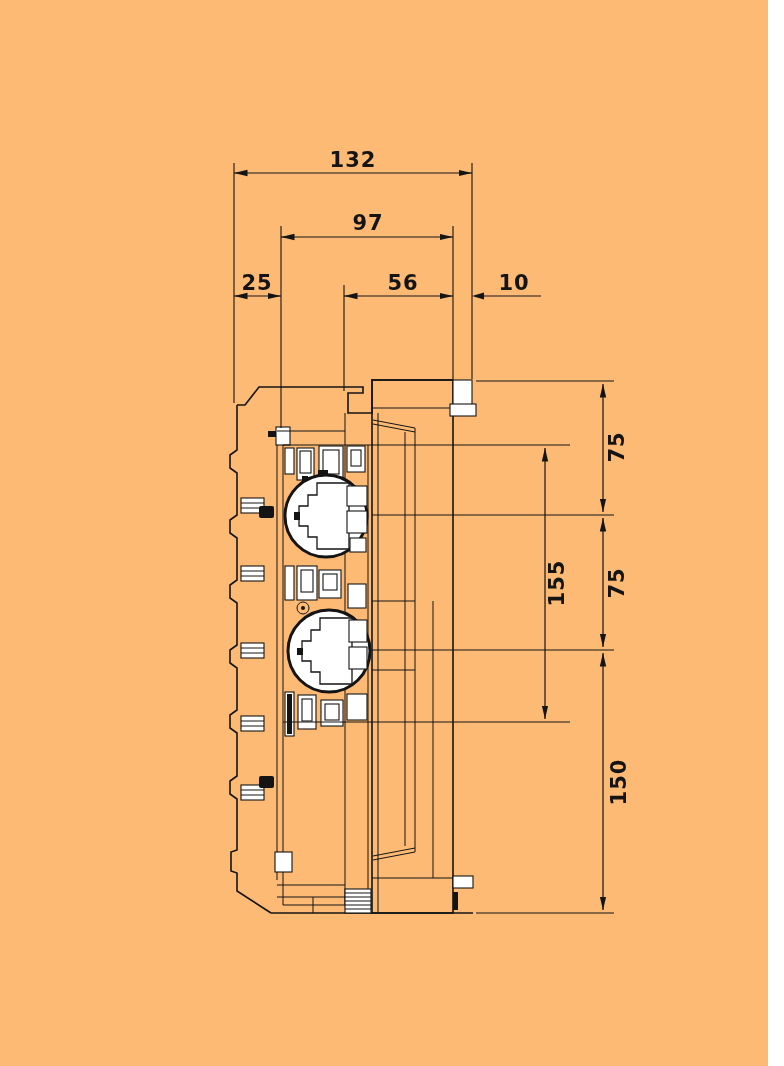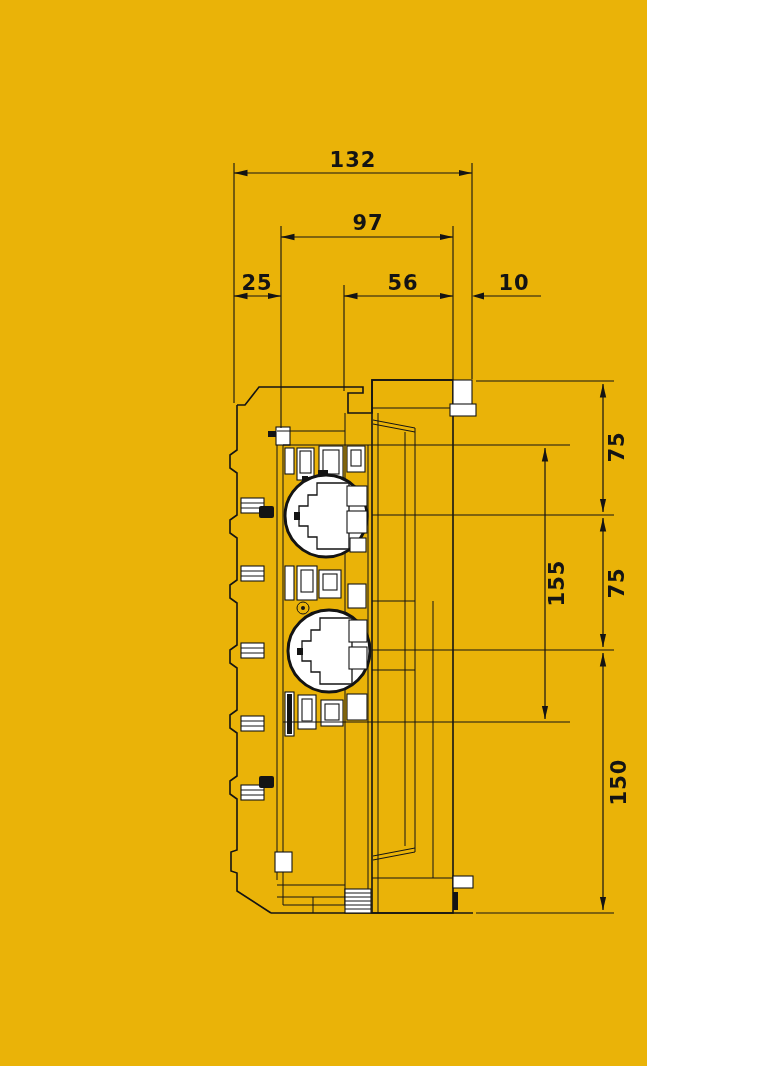--- a/index.html
+++ b/index.html
@@ -1,16 +1,16 @@
 <!DOCTYPE html>
 <html><head>
 <meta charset="utf-8">
 <style>
   html,body{margin:0;padding:0;background:#ffffff;}
-  .page{width:647px;height:1066px;position:relative;background:#eab308;overflow:hidden;}
+  .page{width:768px;height:1066px;position:relative;background:#fdba74;overflow:hidden;}
   svg{display:block;}
   .body-line{fill:none;stroke:#141414;stroke-width:1.6;stroke-linejoin:miter;}
   .detail{fill:#ffffff;stroke:#141414;stroke-width:1.1;}
   .detail-thin{fill:none;stroke:#141414;stroke-width:1;}
   .solid{fill:#141414;stroke:none;}
   .dim{stroke:#141414;stroke-width:1.2;fill:none;}
   .ext{stroke:#141414;stroke-width:1.1;fill:none;}
   .rim{fill:#ffffff;stroke:#141414;stroke-width:3;}
   .stair{fill:#ffffff;stroke:#141414;stroke-width:1.3;}
   .dimtext{font-family:"DejaVu Sans",sans-serif;font-weight:bold;font-size:21px;

